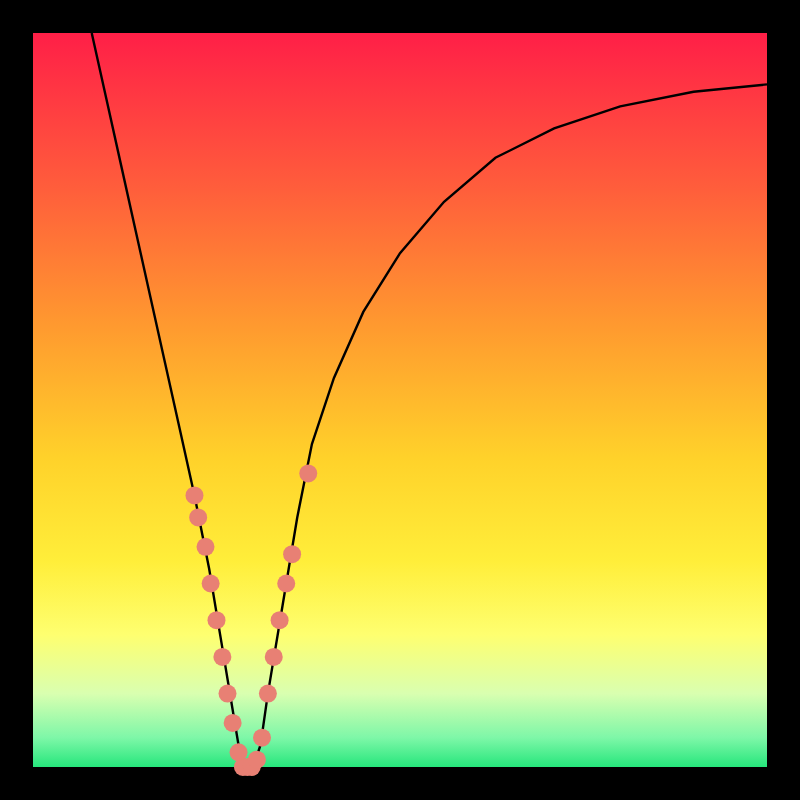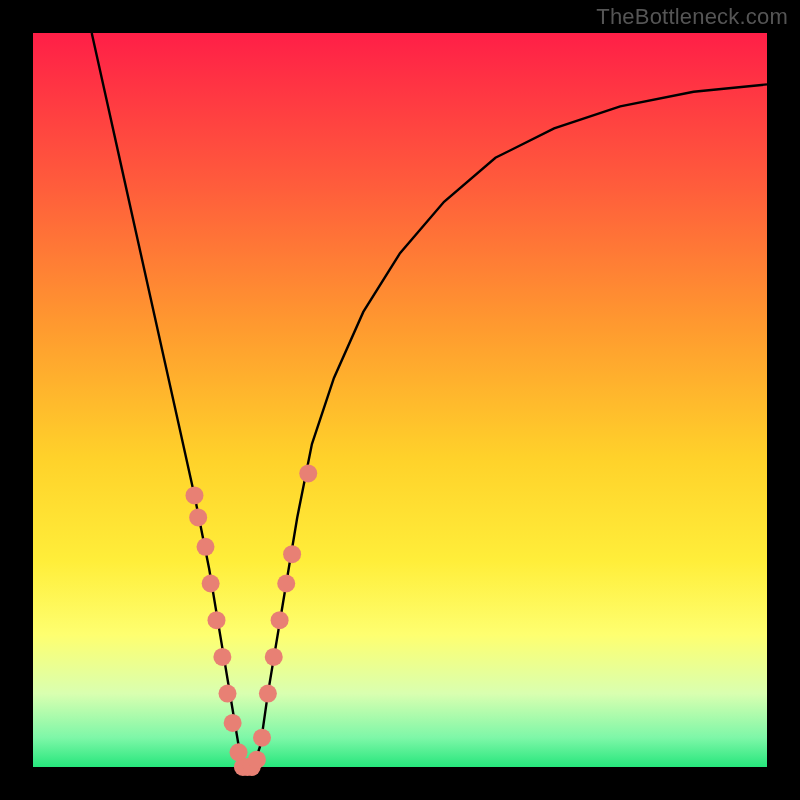--- a/index.html
+++ b/index.html
@@ -33,21 +33,20 @@
     position: absolute;
     left: 0;
     top: 0;
   }
 </style>
 </head>
 <body>
 
 <div class="frame">
 
-  <div class="watermark">TheBottleneck.com</div>
 
   <svg id="chart-svg" width="800" height="800" viewBox="0 0 800 800">
     <defs>
       <linearGradient id="bg-grad" x1="0" y1="0" x2="0" y2="1">
           <stop offset="0%" stop-color="#ff1f47"></stop>
           <stop offset="20%" stop-color="#ff5a3c"></stop>
           <stop offset="40%" stop-color="#ff9a2f"></stop>
           <stop offset="57.99999999999999%" stop-color="#ffd22a"></stop>
           <stop offset="72%" stop-color="#ffee3a"></stop>
           <stop offset="82%" stop-color="#feff70"></stop>

